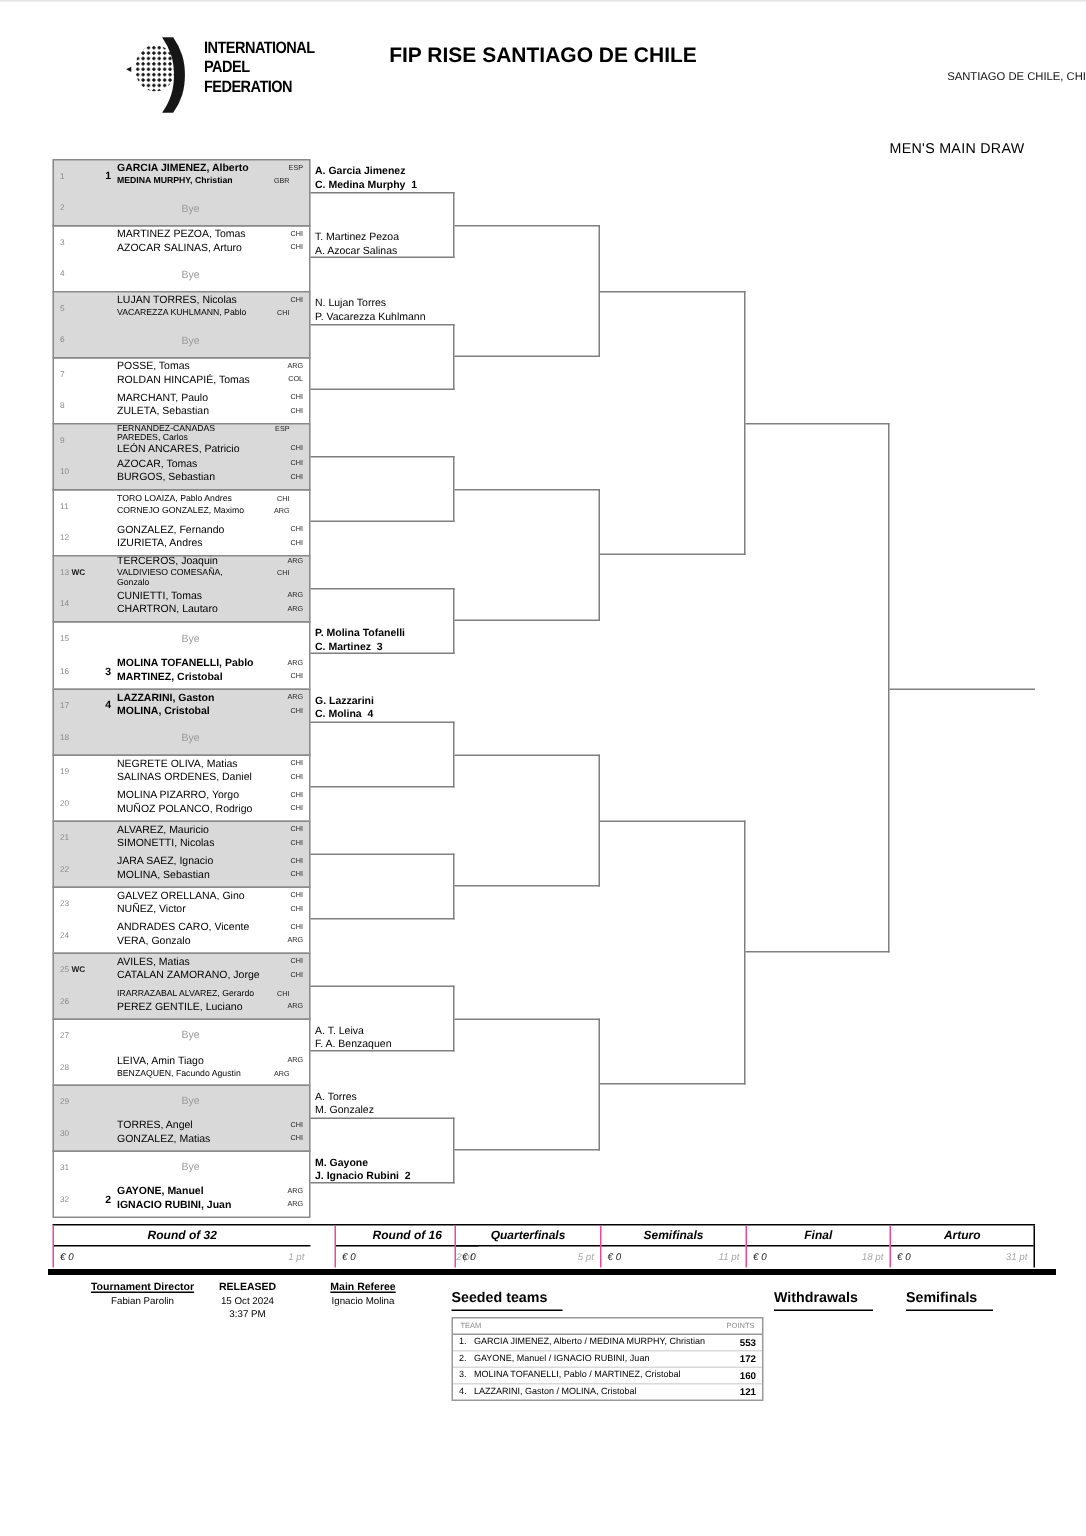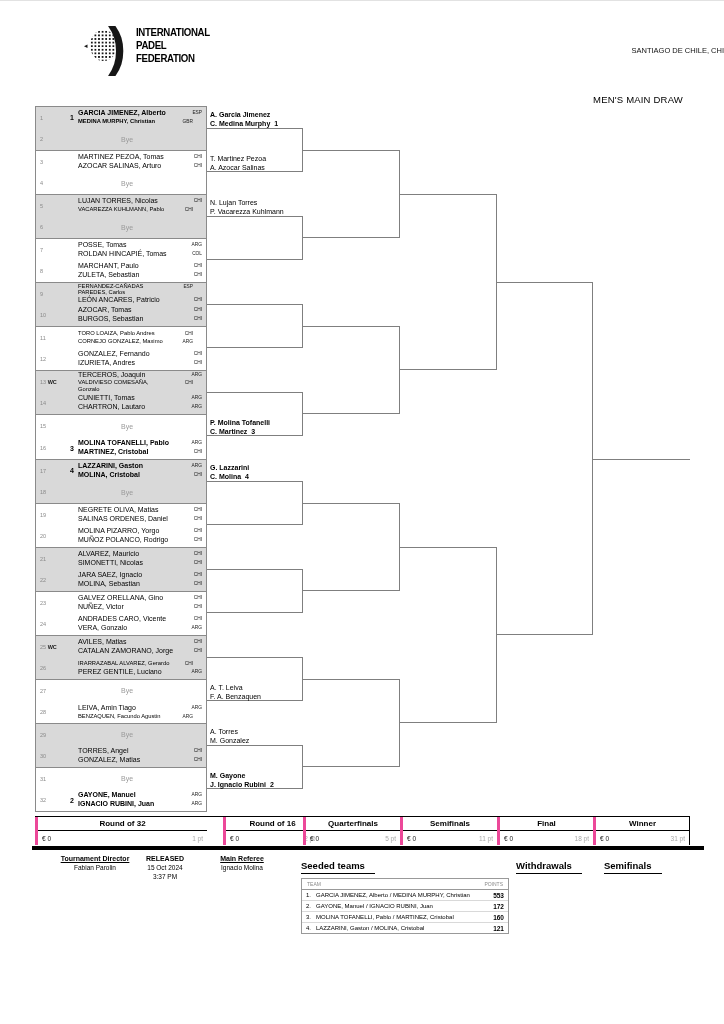--- a/index.html
+++ b/index.html
@@ -43,21 +43,21 @@
             justify-content:flex-end;padding-bottom:2px;font-size:7px;line-height:9.2px;white-space:pre;}
   .r16label.seeded{font-weight:bold;}
 
   .bx{position:absolute;border-top:1px solid #7f7f7f;border-right:1px solid #7f7f7f;
       border-bottom:1px solid #7f7f7f;box-sizing:border-box;}
   .hln{position:absolute;border-top:1px solid #7f7f7f;}
 
   
   #rounds{position:absolute;left:35px;top:815px;width:655px;height:28px;border-top:1px solid #000;
           box-sizing:content-box;}
-  .rcol{position:absolute;top:0;height:28px;border-left:3px solid #ec4899;box-sizing:border-box;}
+  .rcol{position:absolute;top:0;height:28px;border-left:1px solid #ec4899;box-sizing:border-box;font-style:italic;}
   .rcol.last{border-right:1px solid #000;}
   .rlab{height:13px;line-height:13px;text-align:center;font-weight:bold;font-size:8px;border-bottom:1px solid #000;}
   .rval{height:14px;display:flex;justify-content:space-between;align-items:center;padding:0 4px;}
   .rprize{font-size:6.5px;color:#222;}
   .rpts{font-size:6.5px;color:#a8a8a8;}
 
   .blackbar{position:absolute;left:32px;top:845px;width:672px;height:3.5px;background:#000;}
 
   
   .fblock{position:absolute;text-align:center;}
@@ -88,20 +88,21 @@
       <span class="logo-tick">◂</span>
       <span class="logo-dots"></span>
       <span class="logo-paren">)</span>
     </div>
     <div class="logo-text">
       <div>INTERNATIONAL</div>
       <div>PADEL</div>
       <div>FEDERATION</div>
     </div>
   </div>
+  <div class="t-title">FIP RISE SANTIAGO DE CHILE</div>
   <div class="t-loc">SANTIAGO DE CHILE, CHI</div>
   <div class="draw-title">MEN'S MAIN DRAW</div>
 
   <div id="bracket">
       <div class="blk shaded" style="top: 105px; height: 45px;">
         <div class="erow seeded">
           <span class="num">1</span>
           <span class="seed">1</span>
           <span class="players">
             <span class="pline">
@@ -563,21 +564,21 @@
         </div>
       </div>
       <div class="rcol" style="left: 462px; width: 96px;">
         <div class="rlab">Final</div>
         <div class="rval">
           <span class="rprize">€ 0</span>
           <span class="rpts">18 pt</span>
         </div>
       </div>
       <div class="rcol last" style="left: 558px; width: 97px;">
-        <div class="rlab">Winner</div>
+        <div class="rlab">Arturo</div>
         <div class="rval">
           <span class="rprize">€ 0</span>
           <span class="rpts">31 pt</span>
         </div>
       </div>
     </div>
 
   <div class="blackbar"></div>
 
   <div class="fblock" style="left:45px;top:854px;width:100px;">

